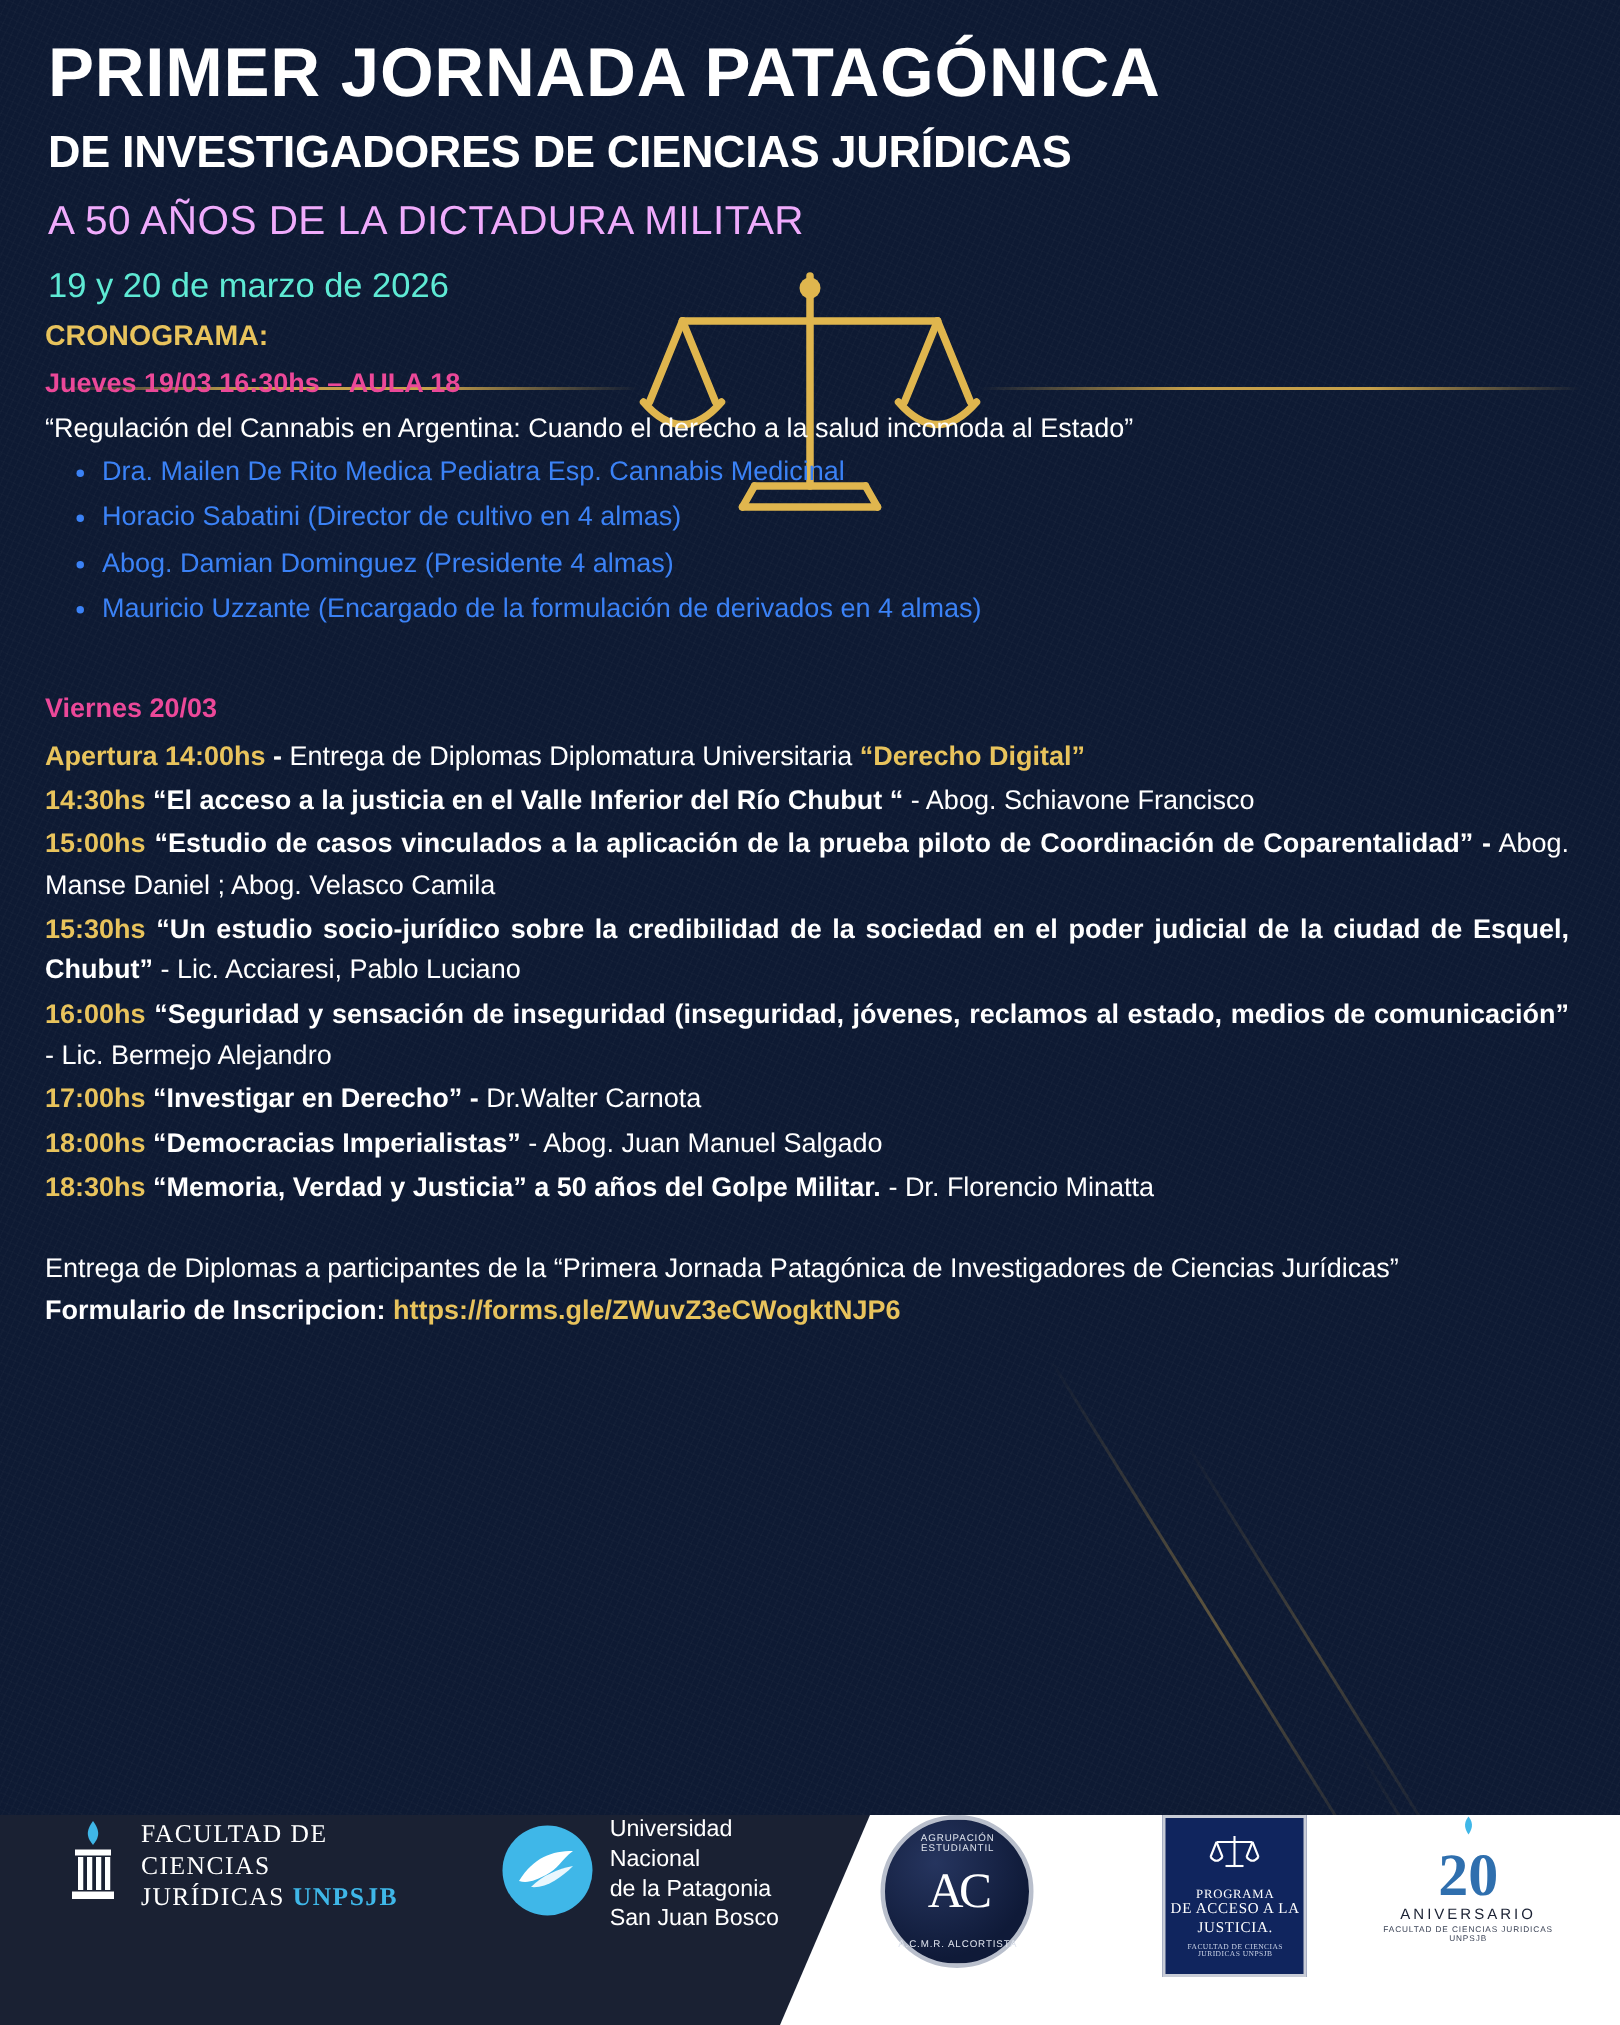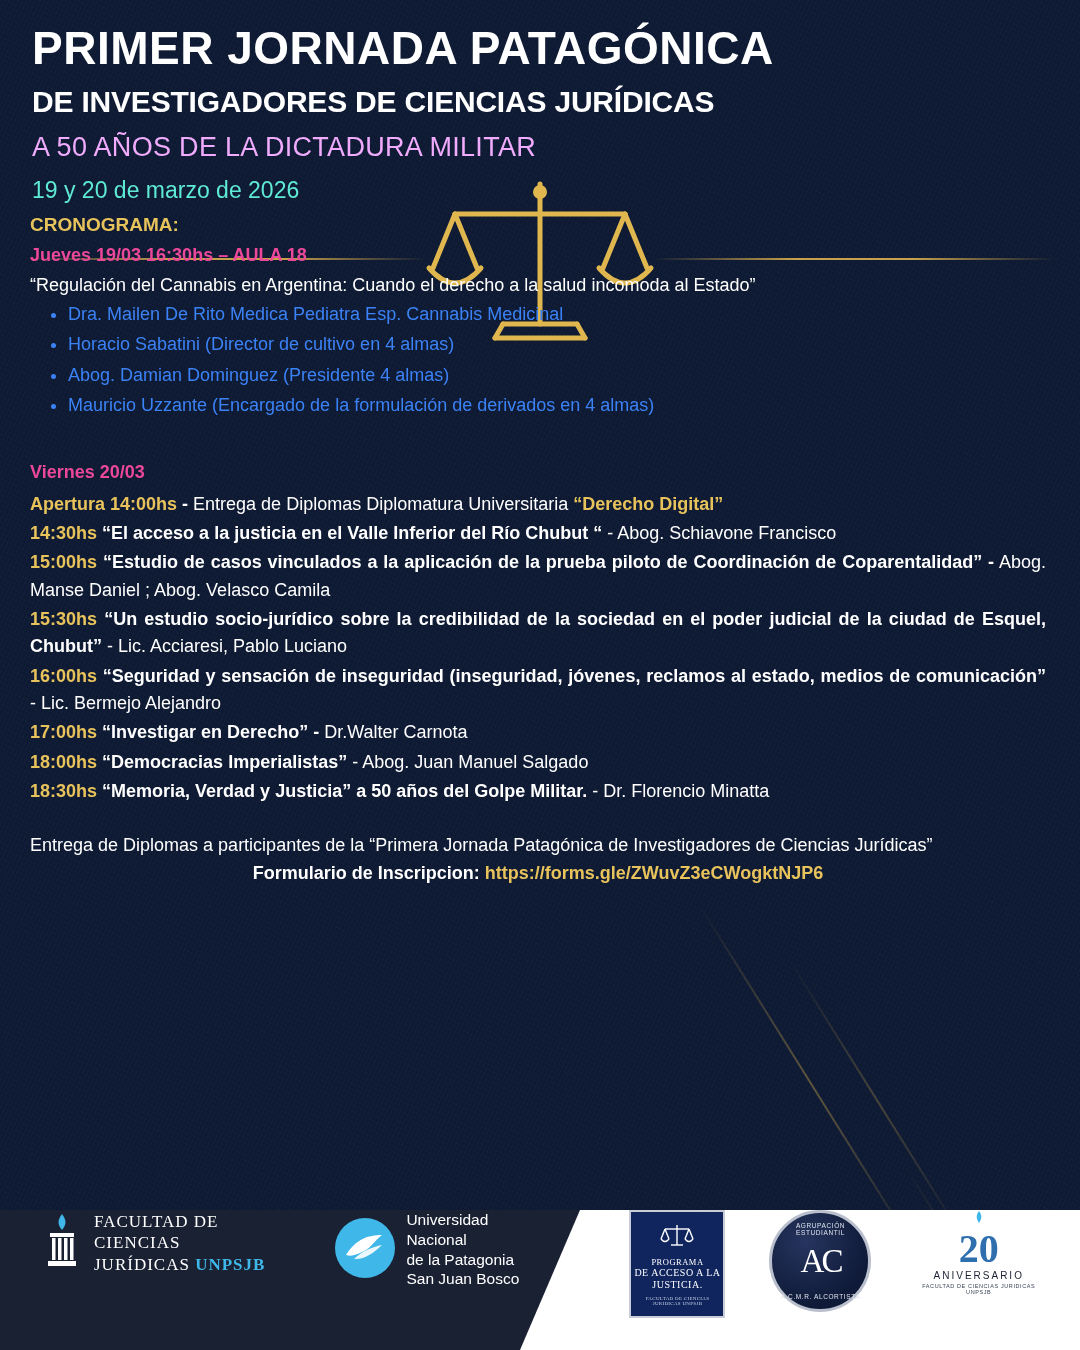--- a/index.html
+++ b/index.html
@@ -149,21 +149,20 @@
   .closing {
     font-size: 18px;
     line-height: 1.55;
     text-align: justify;
     margin-top: 6px;
   }
   .form-line {
     font-size: 18px;
     font-weight: bold;
     margin-top: 2px;
-    text-align: center;
   }
 
   
   .footer {
     position: absolute;
     left: 0;
     bottom: 0;
     width: 1080px;
     height: 140px;
     z-index: 5;
@@ -406,20 +405,28 @@
             <circle cx="31" cy="31" r="30" fill="#3fb7e8"></circle>
             <path d="M12 38 C22 22 34 18 48 18 C40 24 38 30 30 34 C24 37 18 40 12 38 Z" fill="#ffffff"></path>
             <path d="M20 42 C28 34 38 30 48 28 C40 36 30 43 20 42 Z" fill="#eaf7fd"></path>
           </svg>
         </span>
         <span class="unp-text">
           <span>Universidad Nacional</span><br>
           <span>de la Patagonia</span><br>
           <span>San Juan Bosco</span>
         </span>
+      </div>
+
+      <div class="logo logo-4">
+        <div class="ac-circle">
+          <span class="top-txt">AGRUPACIÓN ESTUDIANTIL</span>
+          <span class="ac">AC</span>
+          <span class="bot-txt">A.C.M.R. ALCORTISTA</span>
+        </div>
       </div>
 
       <div class="logo logo-3">
         <div class="paj-box">
           <span>
             <svg width="34" height="26" viewBox="0 0 34 26" stroke="#ffffff" stroke-width="1.4" fill="none">
               <line x1="17" y1="2" x2="17" y2="22"></line>
               <line x1="5" y1="6" x2="29" y2="6"></line>
               <path d="M1 16 Q5 21 9 16"></path>
                 <line x1="5" y1="6" x2="1" y2="16"></line>
@@ -429,28 +436,20 @@
                 <line x1="29" y1="6" x2="33" y2="16"></line>
               <line x1="11" y1="22" x2="23" y2="22"></line>
             </svg>
           </span>
           <div class="l1">PROGRAMA</div>
           <div class="l2">DE ACCESO A LA JUSTICIA.</div>
           <div class="l3">FACULTAD DE CIENCIAS JURIDICAS UNPSJB</div>
         </div>
       </div>
 
-      <div class="logo logo-4">
-        <div class="ac-circle">
-          <span class="top-txt">AGRUPACIÓN ESTUDIANTIL</span>
-          <span class="ac">AC</span>
-          <span class="bot-txt">A.C.M.R. ALCORTISTA</span>
-        </div>
-      </div>
-
       <div class="logo logo-5">
         <div class="aniv">
           <span>
             <svg width="22" height="16" viewBox="0 0 22 16">
               <path d="M11 1 C7 6 9 10 11 13 C13 10 15 6 11 1 Z" fill="#3fb7e8"></path>
             </svg>
           </span>
           <span class="num">20</span>
           <span class="w1">ANIVERSARIO</span>
           <span class="w2">FACULTAD DE CIENCIAS JURIDICAS UNPSJB</span>

